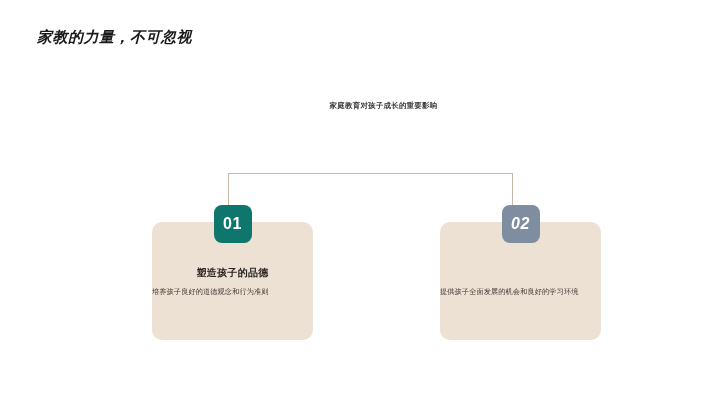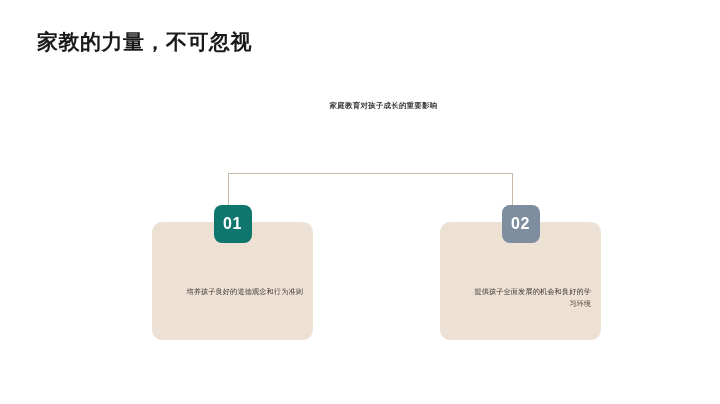--- a/index.html
+++ b/index.html
@@ -29,25 +29,26 @@
       #fcb96f 96%,
       #fbb368 100%);
     overflow: hidden;
   }
 
   
   #header-title {
     position: absolute;
     left: 37px;
     top: 28px;
-    font-size: 21px;
+    font-size: 15px;
     font-weight: bold;
     color: #1a1a1a;
     letter-spacing: 0.5px;
     white-space: nowrap;
+    font-style: italic;
   }
 
   
   #main-heading {
     position: absolute;
     left: 0;
     right: 0;
     top: 68px;
     text-align: center;
     font-size: 17px;
@@ -104,59 +105,60 @@
     border-radius: 8px;
     display: flex;
     align-items: center;
     justify-content: center;
     font-size: 16px;
     font-weight: bold;
     color: #ffffff;
     letter-spacing: 0.5px;
   }
   #badge-1 { background: #a3540f; }
-  #badge-2 { background: #7e8ea0; }
+  #badge-2 { background: #7e8ea0; font-style: italic; }
 
   .card-title {
     position: absolute;
     left: 0;
     right: 0;
     top: 44px;
     text-align: center;
     font-size: 10px;
     font-weight: bold;
     color: #2a2320;
     letter-spacing: 0.3px;
   }
   .card-desc {
     position: absolute;
-    left: 28px;
+    left: 0;
     right: 10px;
     top: 64px;
-    text-align: right;
+    text-align: left;
     font-size: 7.2px;
     line-height: 1.62;
     color: #3d342e;
     letter-spacing: 0.1px;
   }
 </style>
 </head>
 <body>
 
 <div id="slide">
 
   <div id="header-title">家教的力量，不可忽视</div>
 
 
   <div id="main-subheading">家庭教育对孩子成长的重要影响</div>
 
   <div id="connector" style="border-top-color: rgb(201, 185, 168); border-left-color: rgb(201, 185, 168); border-right-color: rgb(201, 185, 168);"></div>
 
   <div class="card" id="card-1">
     <div class="badge" id="badge-1" style="background: #0f766e;">01</div>
+    <div class="card-title">塑造孩子的品德</div>
     <div class="card-desc">培养孩子良好的道德观念和行为准则</div>
   </div>
 
   <div class="card" id="card-2">
     <div class="badge" id="badge-2" style="background: rgb(126, 142, 160);">02</div>
     <div class="card-desc">提供孩子全面发展的机会和良好的学习环境</div>
   </div>
 
 </div>
 

